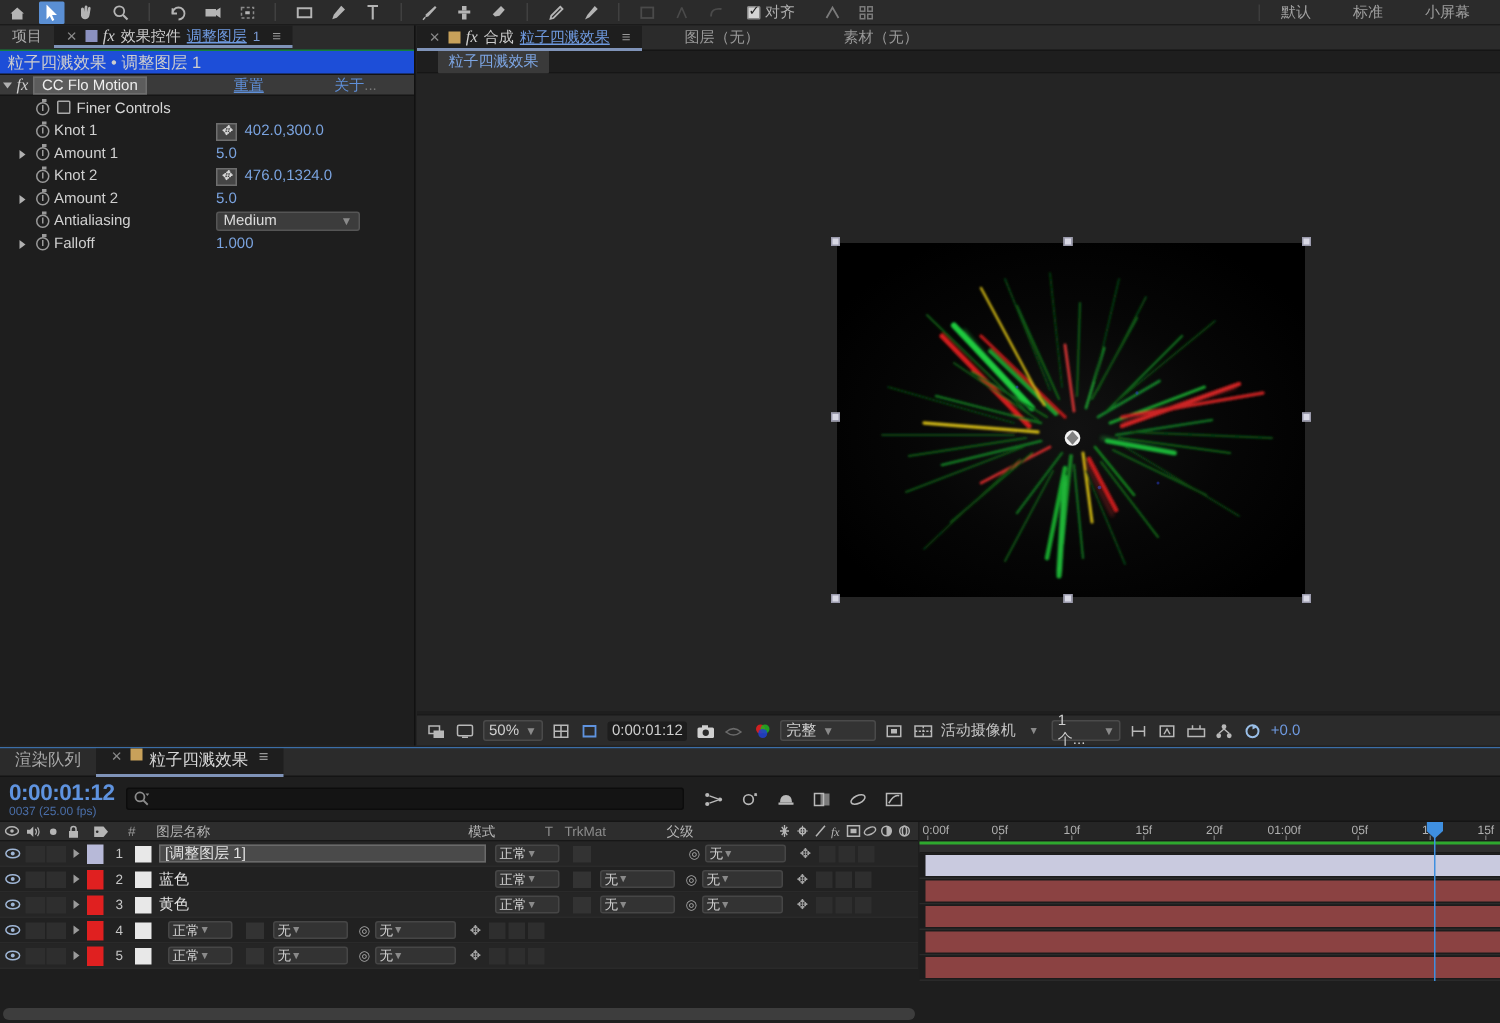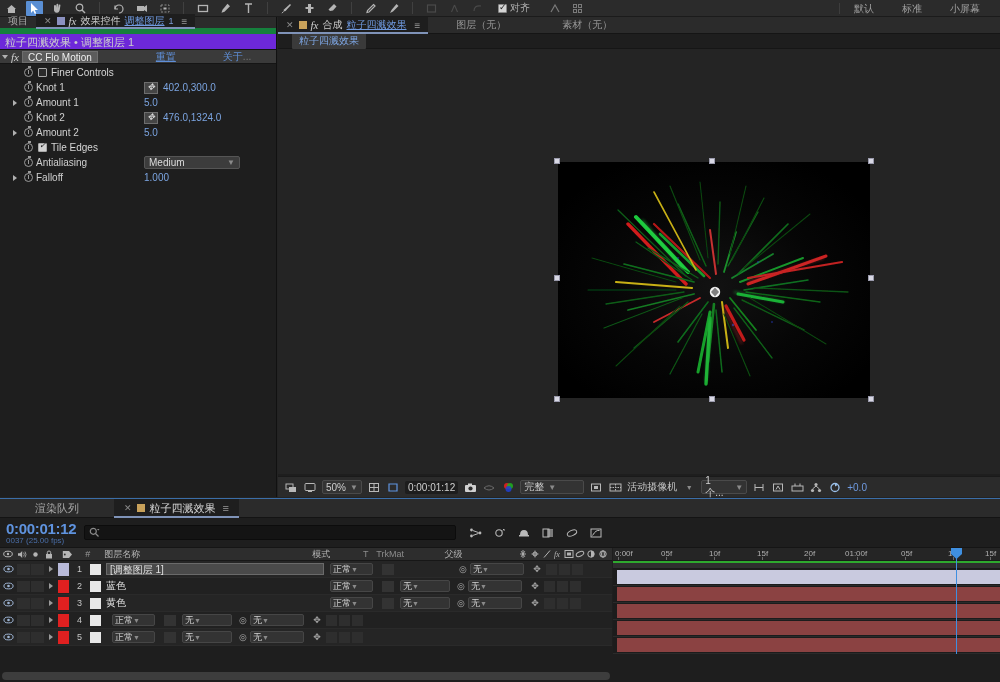--- a/index.html
+++ b/index.html
@@ -42,40 +42,40 @@
     padding:0 14px; height:17px; line-height:17px; font-size:10px; color:#a0a0a0;
   }
   .ws-sep { width:1px; height:11px; background:#3d3d3d; }
 
   
   .ecpanel {
     position:absolute; left:0; top:17px; width:277px; height:480px;
     background:#1e1e1e; border-right:1px solid #111;
   }
   .panel-tabbar {
-    height:17px; background:#2b2b2b; display:flex; align-items:flex-end;
-    border-bottom:6px solid #15803d;
+    height:17px; background:#2b2b2b; display:flex; align-items:flex-start;
+    border-bottom:1px solid #15803d;
   }
   .ptab {
     display:flex; align-items:center; gap:4px; padding:0 8px;
     font-size:10px; color:#a8a8a8; position:relative;
   }
   .ptab.sel { background:#1e1e1e; color:#ccc; }
   .ptab.sel:after {
     content:""; position:absolute; left:0; right:0; bottom:-1px; height:2px; background:#7f93b8;
   }
   .ptab .x { color:#8a8a8a; font-size:9px; margin-right:1px; }
   .ptab .swatch { width:8px; height:8px; background:#8b91c0; display:inline-block; }
   .ptab .num { color:#7b9bd4; font-size:9px; }
   .ptab .hl { color:#6f9ae0;text-decoration:underline; }
   .ptab .menu { color:#999; font-size:10px; margin-left:4px; }
 
   .ec-breadcrumb {
     height:16px; line-height:16px; padding-left:5px;
-    font-size:11px; color:#cdcdcd; background:#6d28d9;
+    font-size:11px; color:#cdcdcd; background:#1d4ed8;
     border-bottom:1px solid #131313;
   }
   .ec-effect-head {
     height:14px; display:flex; align-items:center;
     background:#3a3a3a; border-bottom:1px solid #151515;
     padding-left:2px; gap:3px;
   }
   .tri { width:0;height:0;border-left:4px solid #b0b0b0;border-top:3px solid transparent;border-bottom:3px solid transparent;}
   .tri.down { border-left:3px solid transparent;border-right:3px solid transparent;border-top:4px solid #b0b0b0;border-bottom:0;}
   .fx-ital { font-style:italic; font-family:"Liberation Serif", serif; color:#cfcfcf; font-size:11px; }
@@ -163,21 +163,21 @@
   .bb-sel .cv { font-size:8px; color:#8a8a8a; }
   .bb-tc { color:#cfcfcf; font-size:10px; background:#1d1d1d; padding:1px 3px; border-radius:2px;}
   .bb-plus { color:#6f9ae0; font-size:10px; }
 
   
   .tlpanel {
     position:absolute; left:0; top:498px; width:1000px; height:184px;
     background:#1e1e1e; border-top:1px solid #3b6ea8;
   }
   .tl-tabbar { height:19px; background:#2b2b2b; display:flex; align-items:stretch; border-bottom:1px solid #141414;}
-  .tl-tab { display:flex; align-items:center; gap:5px; padding:0 10px; font-size:11px; color:#a9a9a9; position:relative;margin-left:25px;}
+  .tl-tab { display:flex; gap:5px; padding:0 10px; font-size:11px; color:#a9a9a9; position:relative;}
   .tl-tab.sel { background:#1e1e1e; color:#d8d8d8; }
   .tl-tab.sel:after{content:"";position:absolute;left:0;right:0;bottom:-1px;height:2px;background:#7f93b8;}
   .tl-tab .swatch { width:8px;height:8px;background:#c8a15a;display:inline-block;}
 
   .tl-ctrlrow { height:30px; display:flex; align-items:center; background:#1e1e1e; border-bottom:1px solid #151515;}
   .tl-time { padding-left:6px; width:80px; }
   .tl-time .big { color:#5f93df; font-size:15px; font-weight:bold; letter-spacing:-0.3px; line-height:15px;}
   .tl-time .small { color:#4a6ea8; font-size:8px; line-height:9px; }
   .tl-search {
     margin-left:4px; width:372px; height:15px; background:#141414; border:1px solid #0c0c0c;
@@ -449,30 +449,20 @@
         <span class="ec-arrowcell">
             <i class="tri"></i>
           </span>
         <span class="ec-stopcell">
             <i class="stopwatch"></i>
           </span>
         <span class="ec-label">Amount 2</span>
         <span class="ec-val">5.0</span>
       </div>
 
-      <div class="ec-row">
-        <span class="ec-arrowcell"></span>
-        <span class="ec-stopcell">
-            <i class="stopwatch"></i>
-          </span>
-        <span class="ec-label"></span>
-        <span style="margin-left:-106px">
-          <i class="ec-chk on"></i><span class="ec-plain">Tile Edges</span>
-        </span>
-      </div>
 
       <div class="ec-row">
         <span class="ec-arrowcell"></span>
         <span class="ec-stopcell">
             <i class="stopwatch"></i>
           </span>
         <span class="ec-label">Antialiasing</span>
         <span class="ec-select">
           <span>Medium</span>
           <span class="cv">▼</span>

